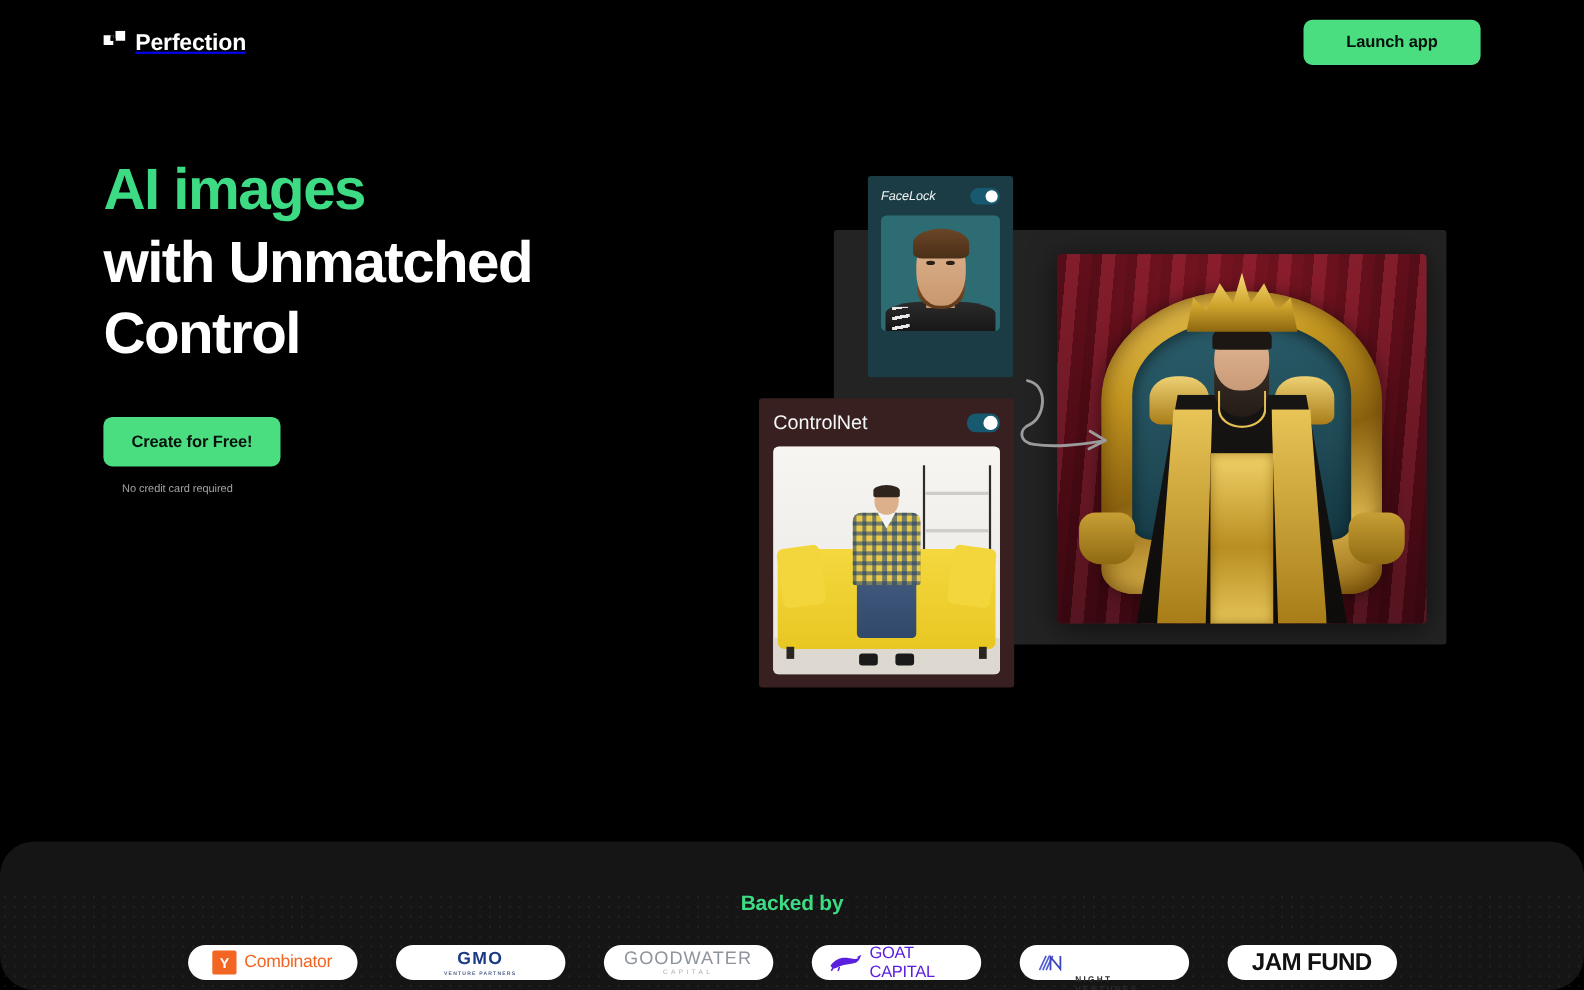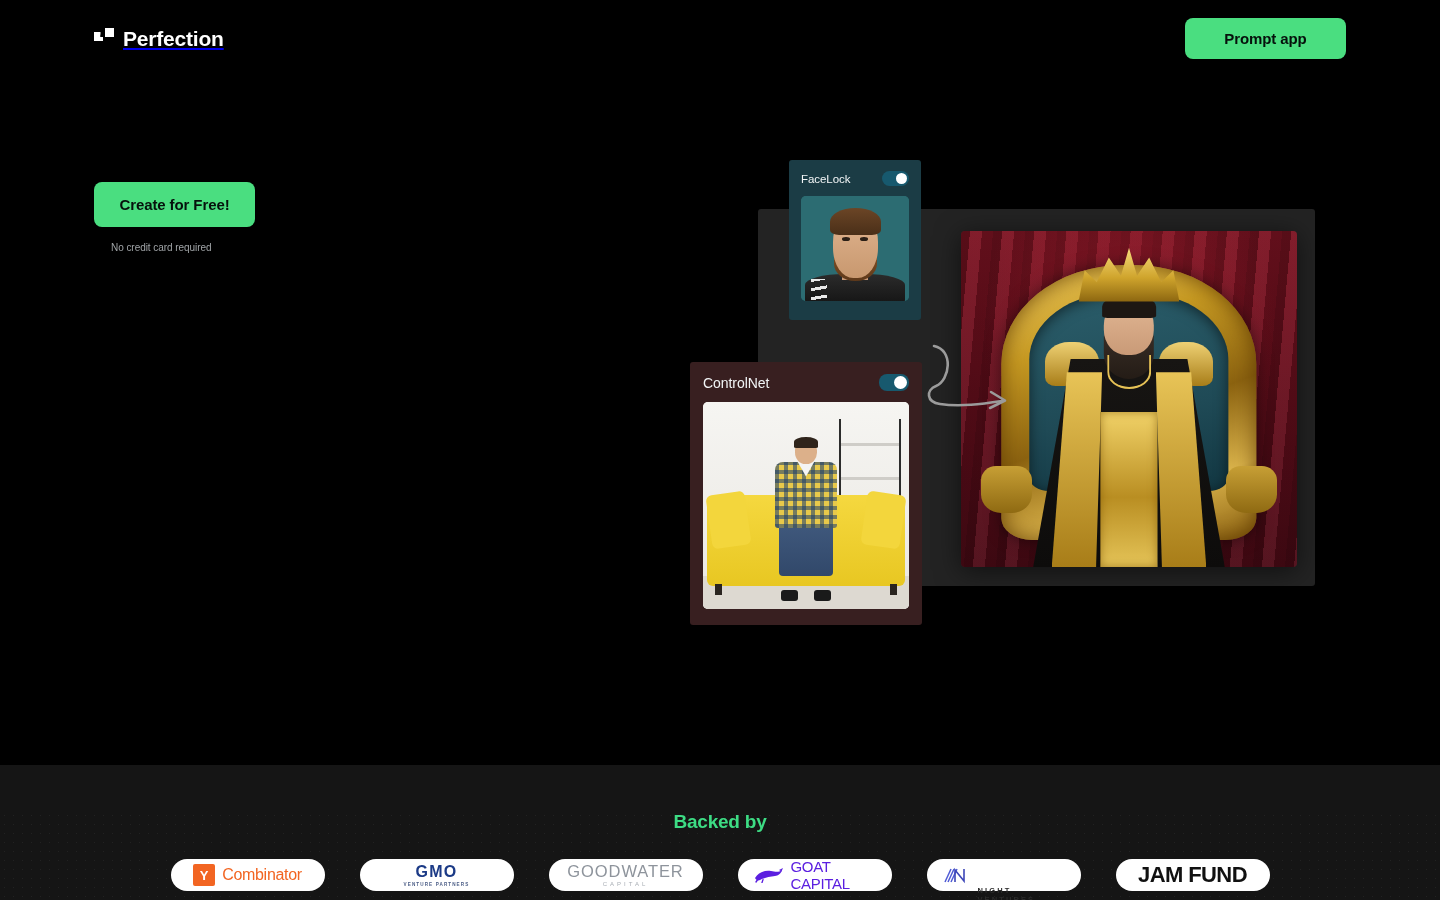--- a/index.html
+++ b/index.html
@@ -172,22 +172,22 @@
     position:absolute; left:1014px; top:572px; width:228px; height:48px;
     background:#12294a; border-radius:4px;
     padding:7px 12px 0 12px; z-index:30;
     box-shadow:0 2px 10px rgba(0,0,0,.4);
   }
   .prompt-label { font-size:9.5px; color:#a8b5c6; letter-spacing:.1px; line-height:1.2; }
   .prompt-value { font-size:11.5px; color:#eef2f7; margin-top:4px; letter-spacing:-0.05px; }
 
   
   .facelock-card {
-    position:absolute; left:789px; top:160px; width:132px; height:160px;
-    background:#1b3c45; border-radius:3px; padding:11px 12px 0 12px; z-index:25;
+    position:absolute; left:789px; top:160px; width:132px; height:183px;
+    background:#1b3c45; border-radius:3px; padding:11px 12px 0 12px; z-index:25;font-style:italic;
   }
   .card-row { display:flex; align-items:center; justify-content:space-between; }
   .card-title { font-size:11.5px; font-weight:500; color:#f2f5f6; letter-spacing:-0.05px; }
   .toggle {
     width:27px; height:15px; border-radius:8px; background:#17596e;
     position:relative; cursor:pointer; flex:none;
   }
   .toggle .knob {
     position:absolute; right:2px; top:2px; width:11px; height:11px;
     border-radius:50%; background:#fff;
@@ -227,21 +227,21 @@
     background:#2b1f16;
   }
   .face-eye-l{ left:38%; }
   .face-eye-r{ right:38%; }
 
   
   .controlnet-card {
     position:absolute; left:690px; top:362px; width:232px; height:263px;
     background:#381f20; border-radius:3px; padding:12px 13px 0 13px; z-index:25;
   }
-  .controlnet-card .card-title { font-size:14px; }
+  .controlnet-card .card-title { font-size:18px; }
   .controlnet-card .toggle { width:30px; height:17px; }
   .controlnet-card .toggle .knob { width:13px; height:13px; }
   .cn-thumb {
     margin-top:11px; width:206px; height:207px; border-radius:5px;
     overflow:hidden; position:relative; background:#efeeea;
   }
   .room-wall{ position:absolute; inset:0; background:linear-gradient(180deg,#f6f5f2 0%,#e9e7e2 100%); }
   .room-shelf{
     position:absolute; right:4%; top:8%; width:30%; height:54%;
     border-left:2px solid #2c2c2c; border-right:2px solid #2c2c2c;
@@ -298,21 +298,21 @@
   }
   .man-shoe-l{ left:38%; }
   .man-shoe-r{ right:38%; }
 
   
   .arrow-svg { position:absolute; left:920px; top:340px; width:110px; height:90px; z-index:26; }
 
   
   .backed {
     position:absolute; left:0; top:765px; width:1440px; height:135px;
-    background:#151515; z-index:15;
+    background:#151515; z-index:15;border-radius:31px;
   }
   .backed:before{
     content:""; position:absolute; left:0; right:0; top:46px; bottom:0;
     background-image:radial-gradient(circle, rgba(255,255,255,.055) 0.8px, transparent 0.9px);
     background-size:9px 9px;
     pointer-events:none;
   }
   .backed-title {
     text-align:center; padding-top:46px;
     font-size:19px; font-weight:700; color:#3ddc84; letter-spacing:-0.2px;
@@ -359,21 +359,21 @@
       <span class="brand-mark">
         <svg viewBox="0 0 20 20" width="20" height="20" aria-hidden="true">
           <path d="M0 4 H9 V13 H0 Z" fill="#ffffff"></path>
           <path d="M11 0 H20 V9 H11 Z" fill="#ffffff"></path>
           <path d="M6.5 4 H9 V9 H6.5 Z" fill="#000000"></path>
           <path d="M6.5 6.6 H11 V9 H6.5 Z" fill="#000000"></path>
         </svg>
       </span>
       <span class="brand-name">Perfection</span>
     </a>
-    <button class="launch-btn">Prompt app</button>
+    <button class="launch-btn">Launch app</button>
   </div>
 
   <div class="hero-right">
 
     <div class="backdrop-panel"></div>
 
     <div class="output-card">
       <div class="throne">
         <div class="curtain"></div>
         <div class="throne-back"></div>
@@ -444,20 +444,25 @@
         <div class="man-hair"></div>
         <div class="man-shoe-l"></div>
         <div class="man-shoe-r"></div>
       </div>
     </div>
 
 
   </div>
 
   <div class="hero-left">
+    <h1 class="headline">
+      <span class="accent">AI images</span>
+      <span class="l2">with Unmatched</span>
+      <span class="l3">Control</span>
+    </h1>
     <button class="cta-btn">Create for Free!</button>
     <div class="cta-note">No credit card required</div>
   </div>
 
   <div class="backed">
     <div class="backed-title">Backed by</div>
     <div class="logo-row">
 
       <div class="logo-pill pill-yc">
         <span class="yc-square">Y</span>

